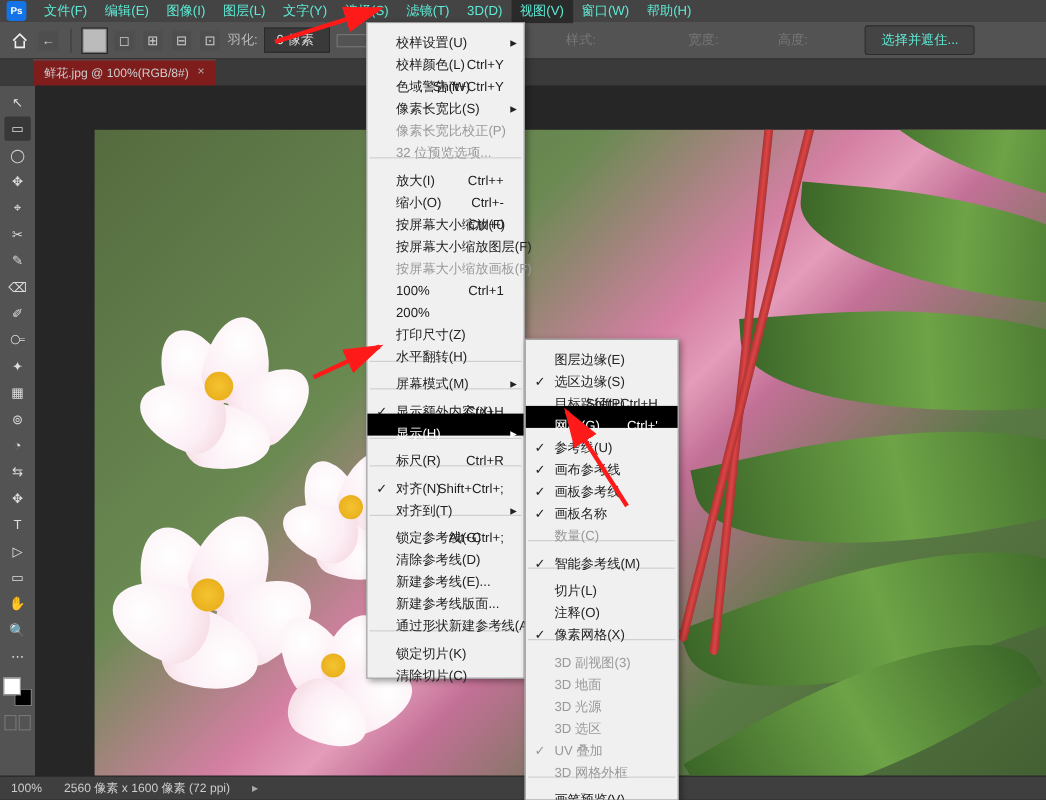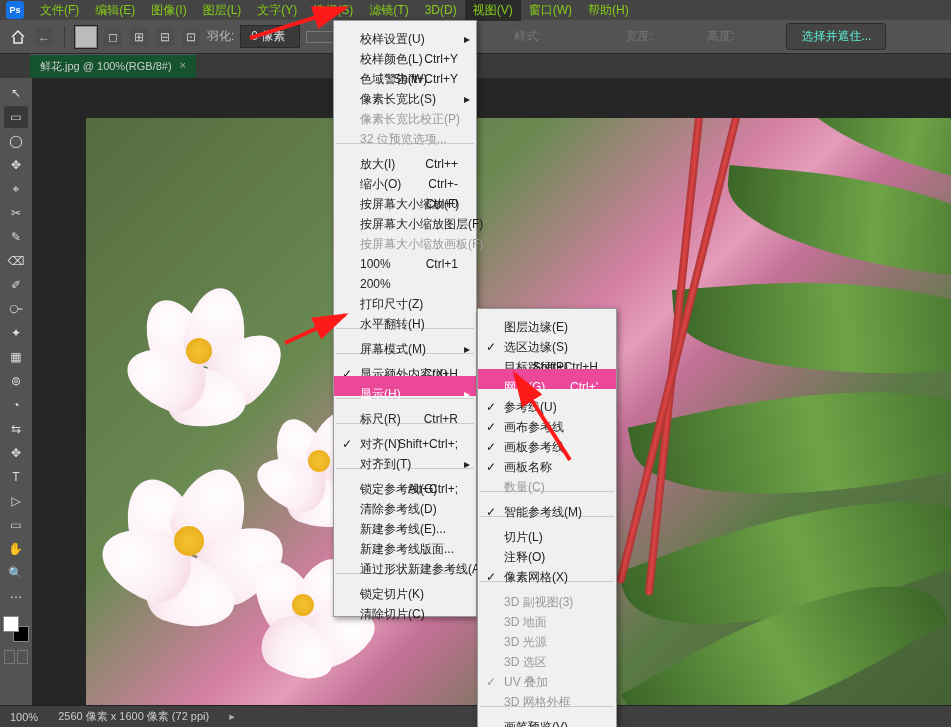--- a/index.html
+++ b/index.html
@@ -1,38 +1,38 @@
 <!DOCTYPE html>
 <html><head>
 <meta charset="utf-8">
 <style>
   * { margin: 0; padding: 0; box-sizing: border-box; font-family: "Microsoft YaHei", sans-serif; }
   body { background: #323232; width: 951px; height: 727px; overflow: hidden; color: #ccc; font-size: 12px; position: relative; }
   
   
   .menubar { background: #444; height: 20px; display: flex; align-items: center; padding-left: 6px; }
   .menubar .ps { width: 18px; height: 18px; background: #1473e6; border-radius: 3px; color: #fff; font-size: 9px; font-weight: bold; display:flex; align-items:center; justify-content:center; margin-right:8px;}
-  .menubar .mi { padding: 2px 8px; cursor: pointer; color:#84cc16;}
+  .menubar .mi { padding: 2px 8px; cursor: pointer; color:#5eead4;}
   .menubar .mi.open { background:#2a2a2a; }
   
   
   .optbar { background: #535353; height: 34px; display: flex; align-items: center; padding: 0 8px; gap:6px; border-bottom:1px solid #2a2a2a;}
   .optbar .home { width:20px; height:20px; display:flex; align-items:center; justify-content:center; }
   .optbar .sep { width:1px; height:22px; background:#3a3a3a; margin:0 4px;}
   .optbar .swatchsel { width:22px; height:22px; border:1px solid #888; background:#bbb; outline:1px solid #222;}
   .optbar .ib { width:20px; height:20px; border:1px solid #555; background:#4e4e4e; display:flex;align-items:center;justify-content:center;}
   .optbar .label { color:#bbb;}
   .optbar .num { background:#3a3a3a; border:1px solid #2a2a2a; padding:2px 10px; color:#ddd; width:60px; text-align:left;}
   .optbar .chk { width:12px; height:12px; border:1px solid #777; margin-right:2px;}
   .optbar .btn { background:#444; border:1px solid #2d2d2d; padding:4px 14px; color:#5eead4; border-radius:3px;}
   .optbar .gray { color:#777;padding-left:48px;}
   
   
   .tabbar { background:#3a3a3a; height:24px; display:flex; align-items:flex-end; padding-left:30px;}
-  .tab { background:#14532d; padding:4px 10px; border-top:1px solid #555; font-size:11px; display:flex; gap:8px; align-items:flex-start;}
+  .tab { background:#7f1d1d; padding:4px 10px; border-top:1px solid #555; font-size:11px; display:flex; gap:8px; align-items:flex-start;}
   .tab .x { color:#aaa;}
   
   
   .ws { position:relative; height:calc(727px - 20px - 34px - 24px - 22px); background:#262626; display:flex;}
   .tools { width:32px; background:#535353; padding-top:4px; display:flex; flex-direction:column; align-items:center; gap:2px;}
   .tools .tool { width:24px; height:22px; display:flex; align-items:center; justify-content:center; color:#ddd; border-radius:2px; position:relative;}
   .tools .tool.sel { background:#383838;}
   .tools .swatches { margin-top:6px; position:relative; width:26px; height:26px;}
   .tools .swatches .fg { position:absolute; left:0; top:0; width:16px; height:16px; background:#fff; border:1px solid #888;}
   .tools .swatches .bg { position:absolute; right:0; bottom:0; width:16px; height:16px; background:#000; border:1px solid #888;}
@@ -46,21 +46,21 @@
   .painting { width:100%; height:100%; background: linear-gradient(135deg,#556b3f 0%, #6a8a52 30%, #d47fa3 45%, #e39cb9 50%, #c37096 55%, #5a7a45 70%, #3d5a2d 100%); position:relative; overflow:hidden;}
   .leaf { position:absolute; background:linear-gradient(90deg,#3b6628,#6ea347,#3b6628); border-radius: 0 80% 0 80%;}
   .stem { position:absolute; background:linear-gradient(90deg,#a33,#d44,#a33); height:500px; width:8px; transform-origin:top; border-radius:4px;}
   .flower { position:absolute; }
   .petal { position:absolute; background:radial-gradient(circle at 50% 30%, #fff, #fceff5 60%, #f5d6e0); border-radius:50% 50% 50% 50% / 70% 70% 30% 30%;}
   .center { position:absolute; background:radial-gradient(circle,#f4c430,#e6a817); border-radius:50%;}
   
   
   .dd { position:absolute; background:#f0f0f0; color:#222; border:1px solid #999; box-shadow:2px 2px 6px rgba(0,0,0,.4); font-size:12px; z-index:100;}
   .dd .row { display:flex; align-items:center; height:20px; padding:16px 20px 0 26px; position:relative; white-space:nowrap;}
-  .dd .row.hl { background:#ec4899; color:#fff;}
+  .dd .row.hl { background:#000000; color:#fff;}
   .dd .row.dis { color:#999;}
   .dd .row .sc { position:absolute; right:18px;}
   .dd .row .arr { position:absolute; right:6px;}
   .dd .row .chk { position:absolute; left:8px;}
   .dd .hr { height:1px; background:#ccc; margin:2px 2px;}
   
   .dd1 { left:333px; top:20px; width:144px;}
   .dd2 { left:477px; top:308px; width:140px;}
   
   

